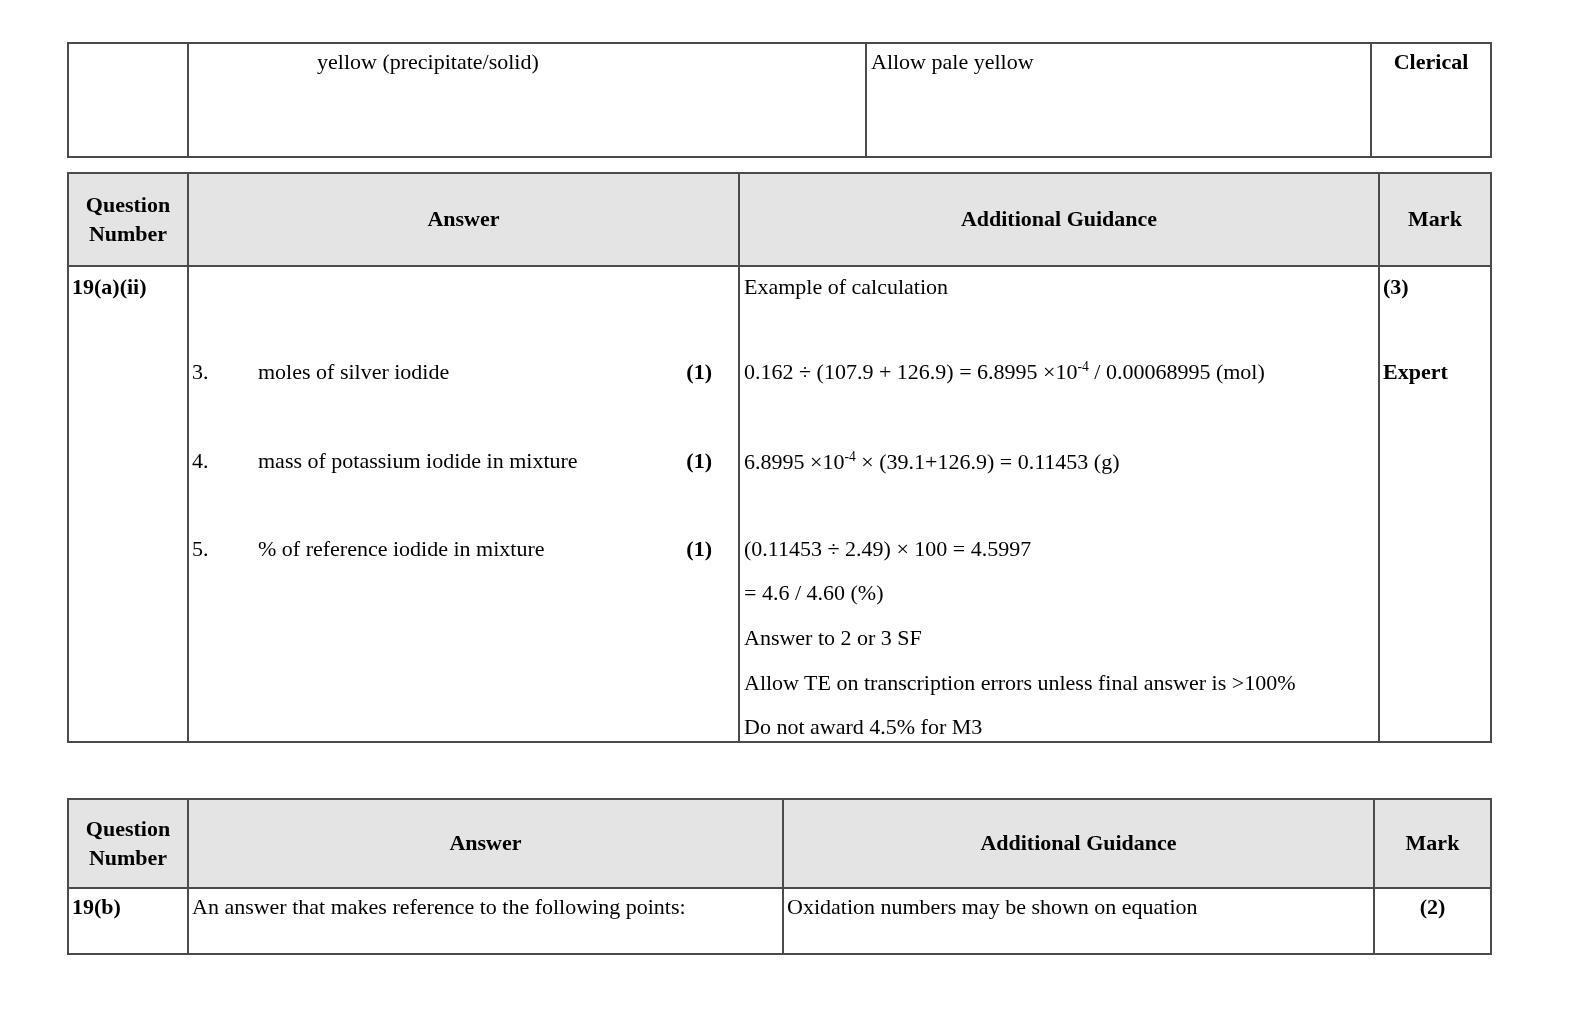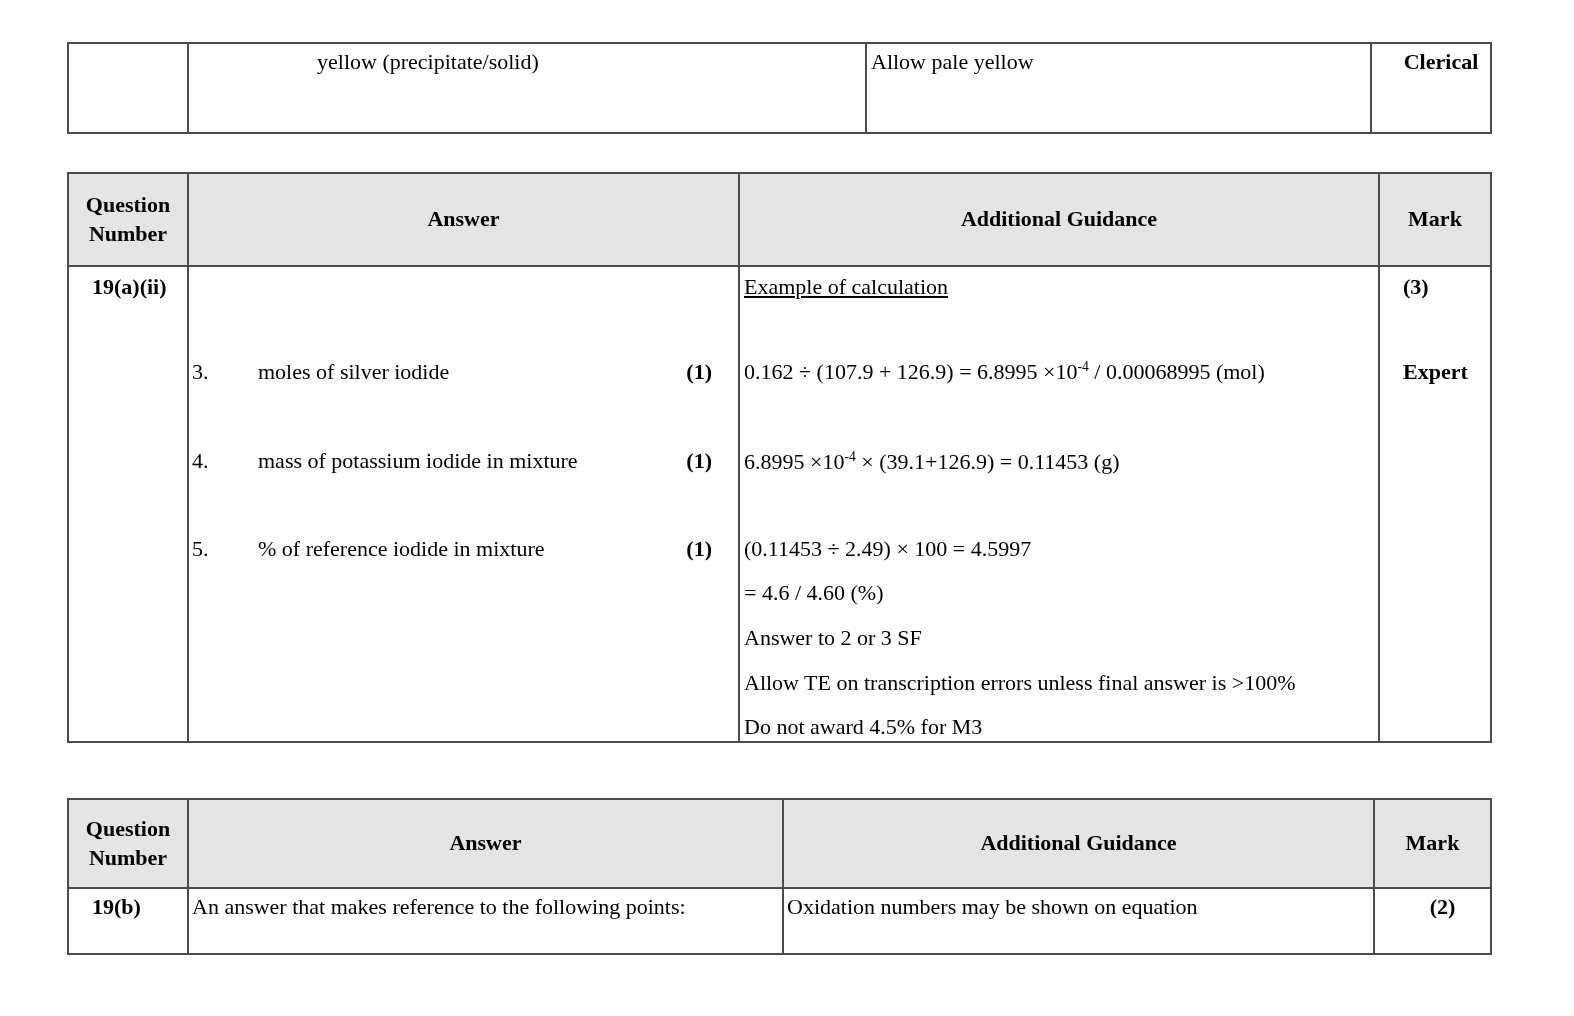--- a/index.html
+++ b/index.html
@@ -40,22 +40,22 @@
     vertical-align: middle;
     line-height: 1.3;
   }
   th.qnh { line-height: 1.95; padding: 0 6px; }
   td.rel { position: relative; }
   .abs {
     position: absolute;
     white-space: nowrap;
     line-height: 1.25;
   }
-  .b { font-weight: bold; margin-left: 20px; }
-  .u { text-decoration: underline; }
+  .b { font-weight: bold; }
+  .u { }
   sup {
     font-size: 0.62em;
     vertical-align: super;
     line-height: 0;
   }
   
   .ai {
     position: absolute;
     left: 3px;
     right: 26px;
@@ -79,21 +79,21 @@
 <div class="page">
 
   <table class="ms" style="left:67px; top:42px; width:1423px;">
     <colgroup>
       <col style="width:120px">
         <col style="width:678px">
         <col style="width:505px">
         <col style="width:120px">
     </colgroup>
     <tbody>
-        <tr style="height:90px">
+        <tr style="height:114px">
       <td></td>
       <td>
         <div class="ind">yellow (precipitate/solid)</div>
       </td>
       <td>
         <div class="pl">Allow pale yellow</div>
       </td>
       <td>
         <div class="ctr b">Clerical</div>
       </td>

